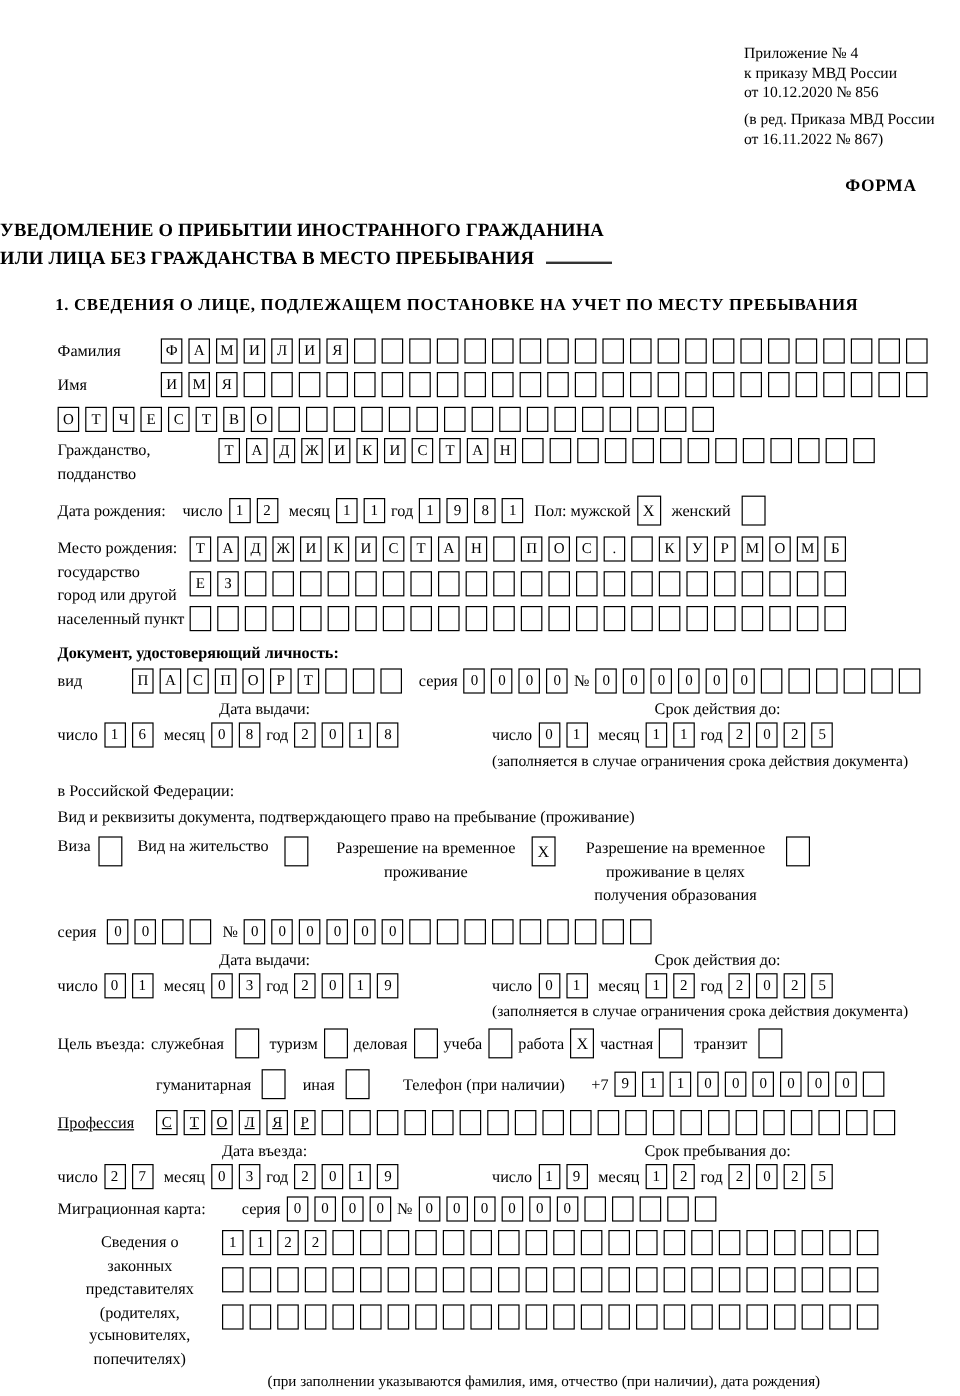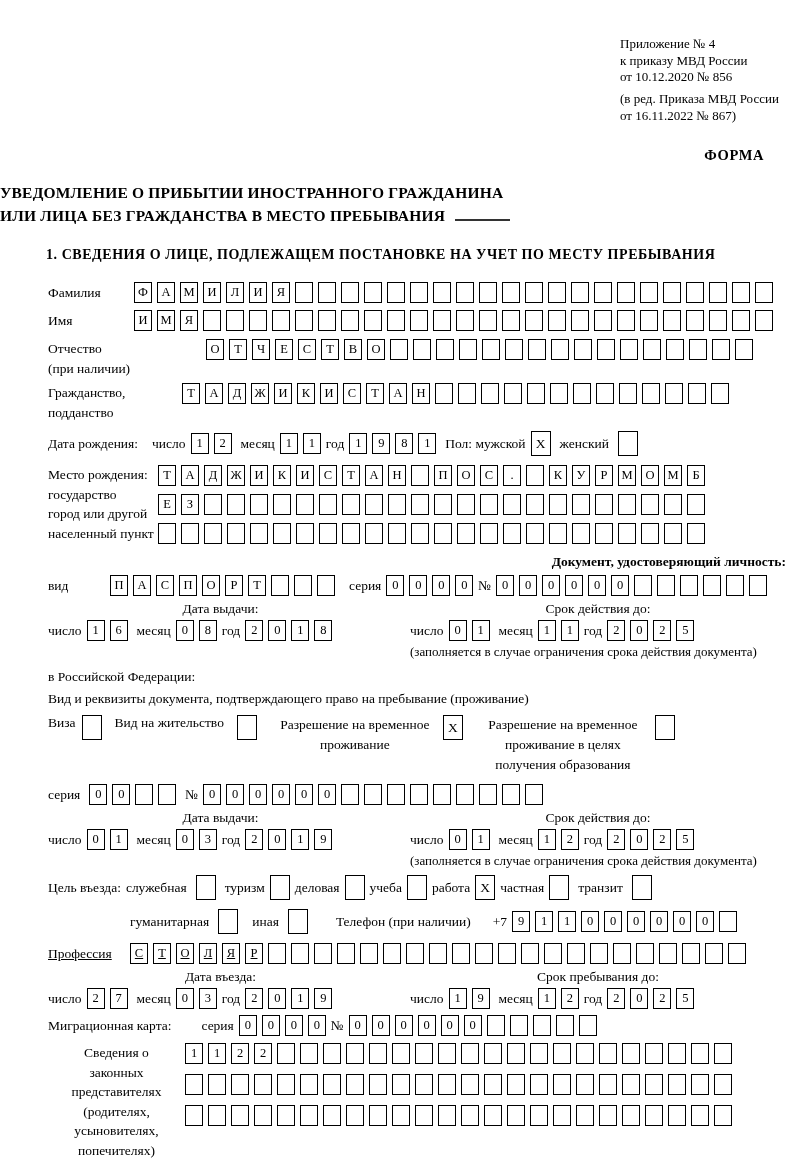--- a/index.html
+++ b/index.html
@@ -28,21 +28,21 @@
   .w-fam{width:86px;}
   .w-otch{width:158px;}
   .w-grazh{width:134px;}
   .w-vid{width:62px;}
   .w-prof{width:82px;}
 
   .mesto{display:flex;margin-bottom:2px;}
   .mesto .labels{width:110px;flex-shrink:0;line-height:1.45;}
   .mesto .rows .cells{margin-bottom:8px;}
 
-  .center-heading{text-align:right;font-weight:bold;font-size:13.5px;margin:1px 0 5px 0;}
+  .center-heading{text-align:left;font-weight:bold;font-size:13.5px;margin:1px 0 5px 0;}
 
   .inline-gap-lg{margin-left:14px;}
   .inline-gap{margin-left:9px;}
   .inline-gap-sm{margin-left:5px;}
 
   .datepair{display:flex;margin-bottom:6px;}
   .dp-left{width:345px;flex-shrink:0;}
   .dp-right{flex:1;padding-left:17px;}
   .dp-title{text-align:center;margin-bottom:3px;}
   .dp-row{display:flex;align-items:center;}
@@ -147,24 +147,20 @@
           <span class="cell"></span>
           <span class="cell"></span>
           <span class="cell"></span>
           <span class="cell"></span>
           <span class="cell"></span>
           <span class="cell"></span>
         </span>
     </div>
 
     <div class="frow top" style="margin-bottom:5px;">
-      <span class="lbl lbl-2l w-otch">
-        <span>Отчество</span><br>
-        <span>(при наличии)</span>
-      </span>
       <span class="cells">
           <span class="cell">О</span>
           <span class="cell">Т</span>
           <span class="cell">Ч</span>
           <span class="cell">Е</span>
           <span class="cell">С</span>
           <span class="cell">Т</span>
           <span class="cell">В</span>
           <span class="cell">О</span>
           <span class="cell"></span>

